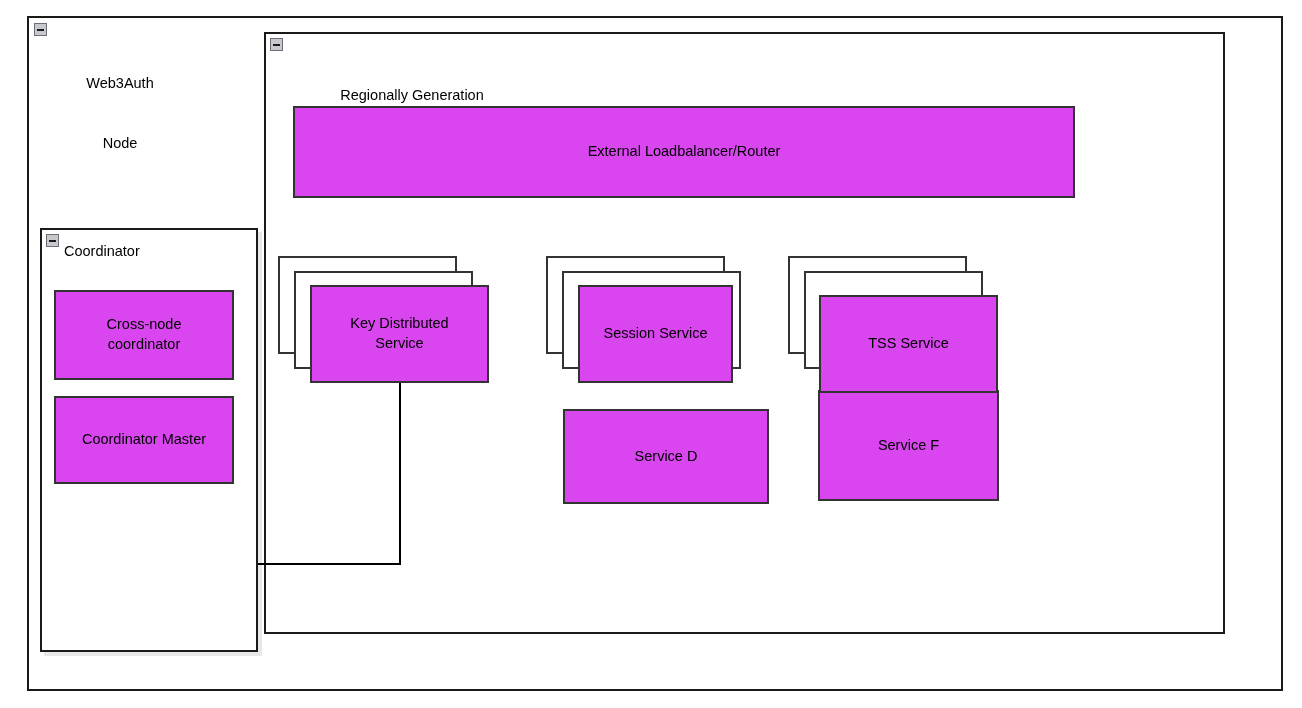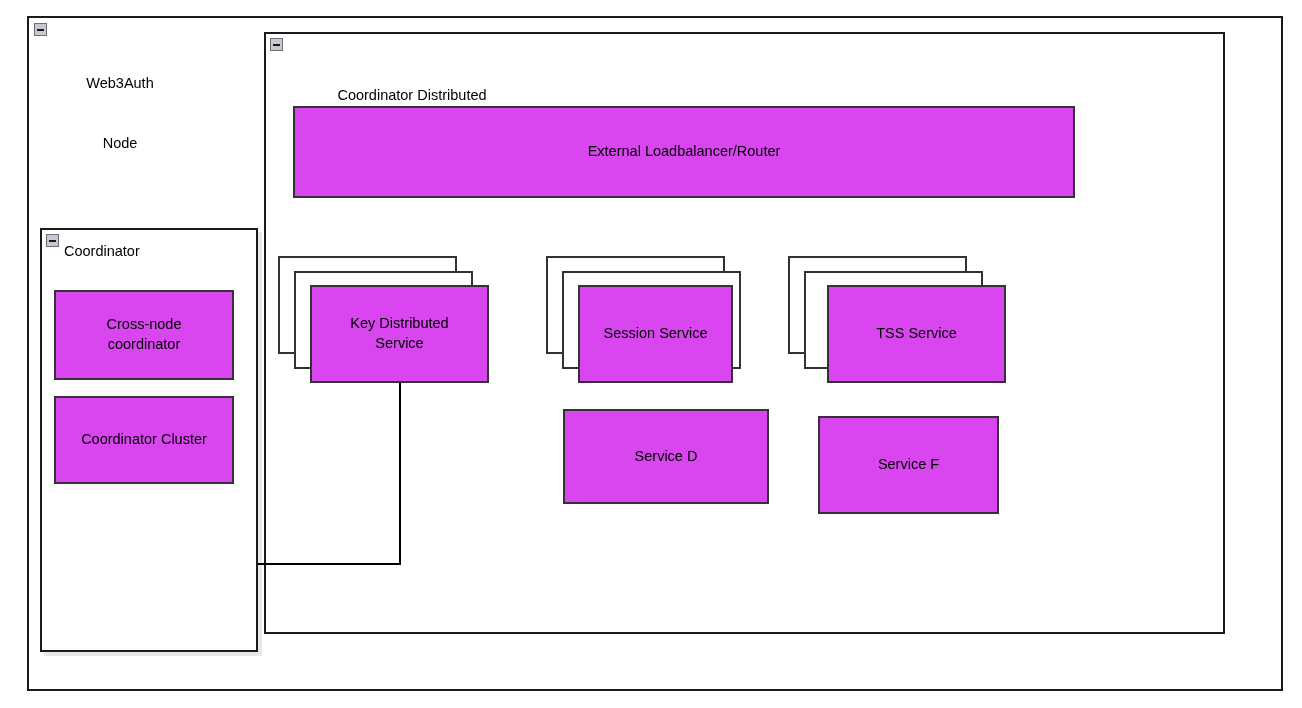--- a/index.html
+++ b/index.html
@@ -115,21 +115,21 @@
   <div class="group-title" style="left:40px; top:32px; width:160px;">
     <div>Web3Auth</div>
     <div>Node</div>
   </div>
 
   <div class="container-box" style="left:264px; top:32px; width:961px; height:602px;"></div>
 
   <div class="collapse-icon" style="left:270px; top:38px;"></div>
 
   <div class="group-title" style="left:282px; top:44px; width:260px;">
-    <div>Coordinator Distributed</div>
+    <div>Regionally Generation</div>
     <div>(One Kube Cluster)</div>
   </div>
 
   <div class="leaf-box" style="left:293px; top:106px; width:782px; height:92px;">
     <span>External Loadbalancer/Router</span>
   </div>
 
   <div class="stack-layer" style="left:278px; top:256px; width:179px; height:98px; z-index:1;"></div>
   <div class="stack-layer" style="left:294px; top:271px; width:179px; height:98px; z-index:2;"></div>
   <div class="leaf-box" style="left:310px; top:285px; width:179px; height:98px; z-index:3;">
@@ -140,49 +140,49 @@
   </div>
 
   <div class="stack-layer" style="left:546px; top:256px; width:179px; height:98px; z-index:1;"></div>
   <div class="stack-layer" style="left:562px; top:271px; width:179px; height:98px; z-index:2;"></div>
   <div class="leaf-box" style="left:578px; top:285px; width:155px; height:98px; z-index:3;">
     <span>Session Service</span>
   </div>
 
   <div class="stack-layer" style="left:788px; top:256px; width:179px; height:98px; z-index:1;"></div>
   <div class="stack-layer" style="left:804px; top:271px; width:179px; height:98px; z-index:2;"></div>
-  <div class="leaf-box" style="left:819px; top:285px; width:179px; height:98px; z-index:3;margin-left:8px;">
+  <div class="leaf-box" style="left:819px; top:295px; width:179px; height:98px; z-index:3;">
     <span>TSS Service</span>
   </div>
 
   <div class="leaf-box" style="left:563px; top:409px; width:206px; height:95px;">
     <span>Service D</span>
   </div>
 
-  <div class="leaf-box" style="left:818px; top:416px; width:181px; height:98px;">
+  <div class="leaf-box" style="left:818px; top:390px; width:181px; height:111px;">
     <span>Service F</span>
   </div>
 
   <div class="coordinator-shadow" style="left:44px; top:232px; width:218px; height:424px;"></div>
 
   <div class="container-box" style="left:40px; top:228px; width:218px; height:424px; z-index:5;"></div>
 
   <div class="collapse-icon" style="left:46px; top:234px; z-index:6;"></div>
 
   <div class="group-title-left" style="left:64px; top:241px; width:160px; z-index:6;">Coordinator</div>
 
   <div class="leaf-box" style="left:54px; top:290px; width:180px; height:90px; z-index:6;">
     <span>
       <span>Cross-node</span><br>
       <span>coordinator</span>
     </span>
   </div>
 
   <div class="leaf-box" style="left:54px; top:396px; width:180px; height:88px; z-index:6;">
-    <span>Coordinator Cluster</span>
+    <span>Coordinator Master</span>
   </div>
 
 
   <svg class="connector-svg" viewBox="0 0 1302 708">
     <g>
       <path d="M 400 383 L 400 564 L 243 564" fill="none" stroke="#000000" stroke-width="2"></path>
       <polygon points="237,564 250,559 250,569" fill="#000000" stroke="#000000" stroke-width="1"></polygon>
     </g>
   </svg>
 

